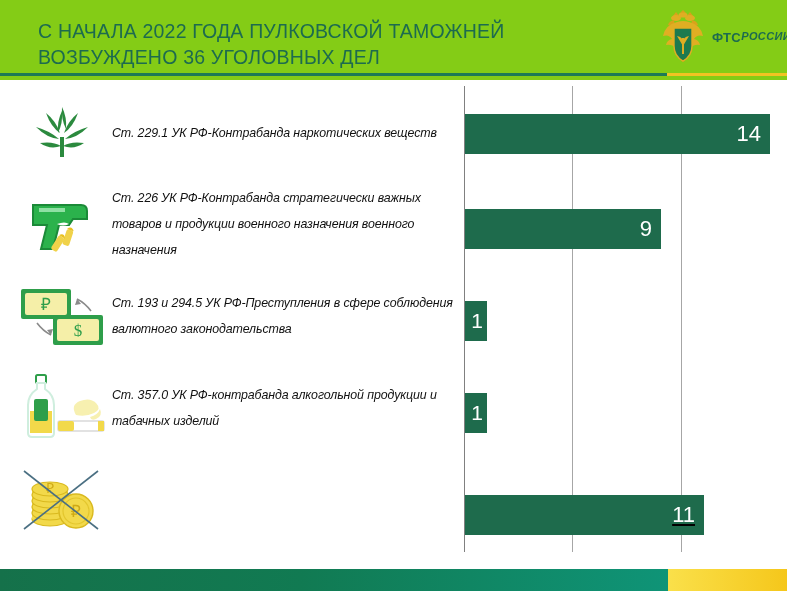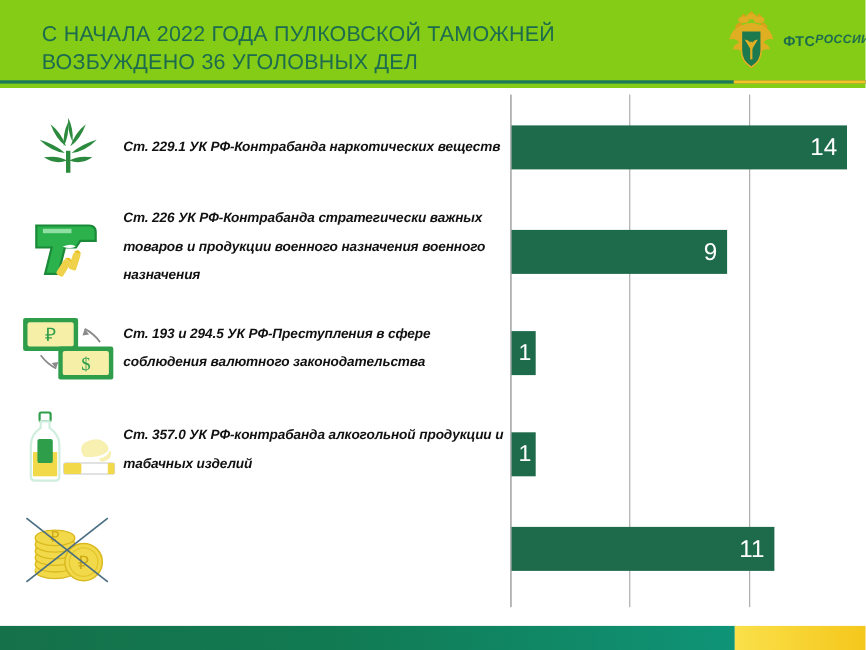--- a/index.html
+++ b/index.html
@@ -95,21 +95,21 @@
     left: 8px; top: 0;
     width: 108px; height: 100%;
     display: flex; align-items: center; justify-content: center;
   }
   .row-label {
     position: absolute;
     left: 112px; top: 0;
     width: 350px; height: 100%;
     display: flex; align-items: center;
     font-style: italic;
-    font-weight: bold;
+    font-weight: normal;
     font-size: 12.4px;
     line-height: 26px;
     color: #111111;
     letter-spacing: -0.1px;
   }
   .bar {
     position: absolute;
     background: #1e6b4c;
     display: flex; align-items: center; justify-content: flex-end;
   }
@@ -294,21 +294,21 @@
           <text x="30" y="30" font-size="14" fill="#cfa915" text-anchor="middle" font-family="'Liberation Serif',serif">₽</text>
 
           <circle cx="56" cy="48" r="17" fill="#f2d94a" stroke="#d9b91f" stroke-width="1.4"></circle>
           <circle cx="56" cy="48" r="13" fill="none" stroke="#e3c62e" stroke-width="1.2"></circle>
           <text x="56" y="54" font-size="17" fill="#cfa915" text-anchor="middle" font-family="'Liberation Serif',serif">₽</text>
 
           <path d="M4 8 L78 66" stroke="#4a6f82" stroke-width="1.6" fill="none"></path>
           <path d="M78 8 L4 66" stroke="#4a6f82" stroke-width="1.6" fill="none"></path>
         </svg>
       </div>
-      <div class="bar" style="left:465px; top:25px; width:239px; height:40px;">
+      <div class="bar" style="left:465px; top:41px; width:239px; height:40px;text-decoration:underline;">
         <span class="bar-value">11</span>
       </div>
     </div>
   </div>
 
   <div id="footer">
     <div id="footer-green"></div>
     <div id="footer-yellow"></div>
   </div>
 

